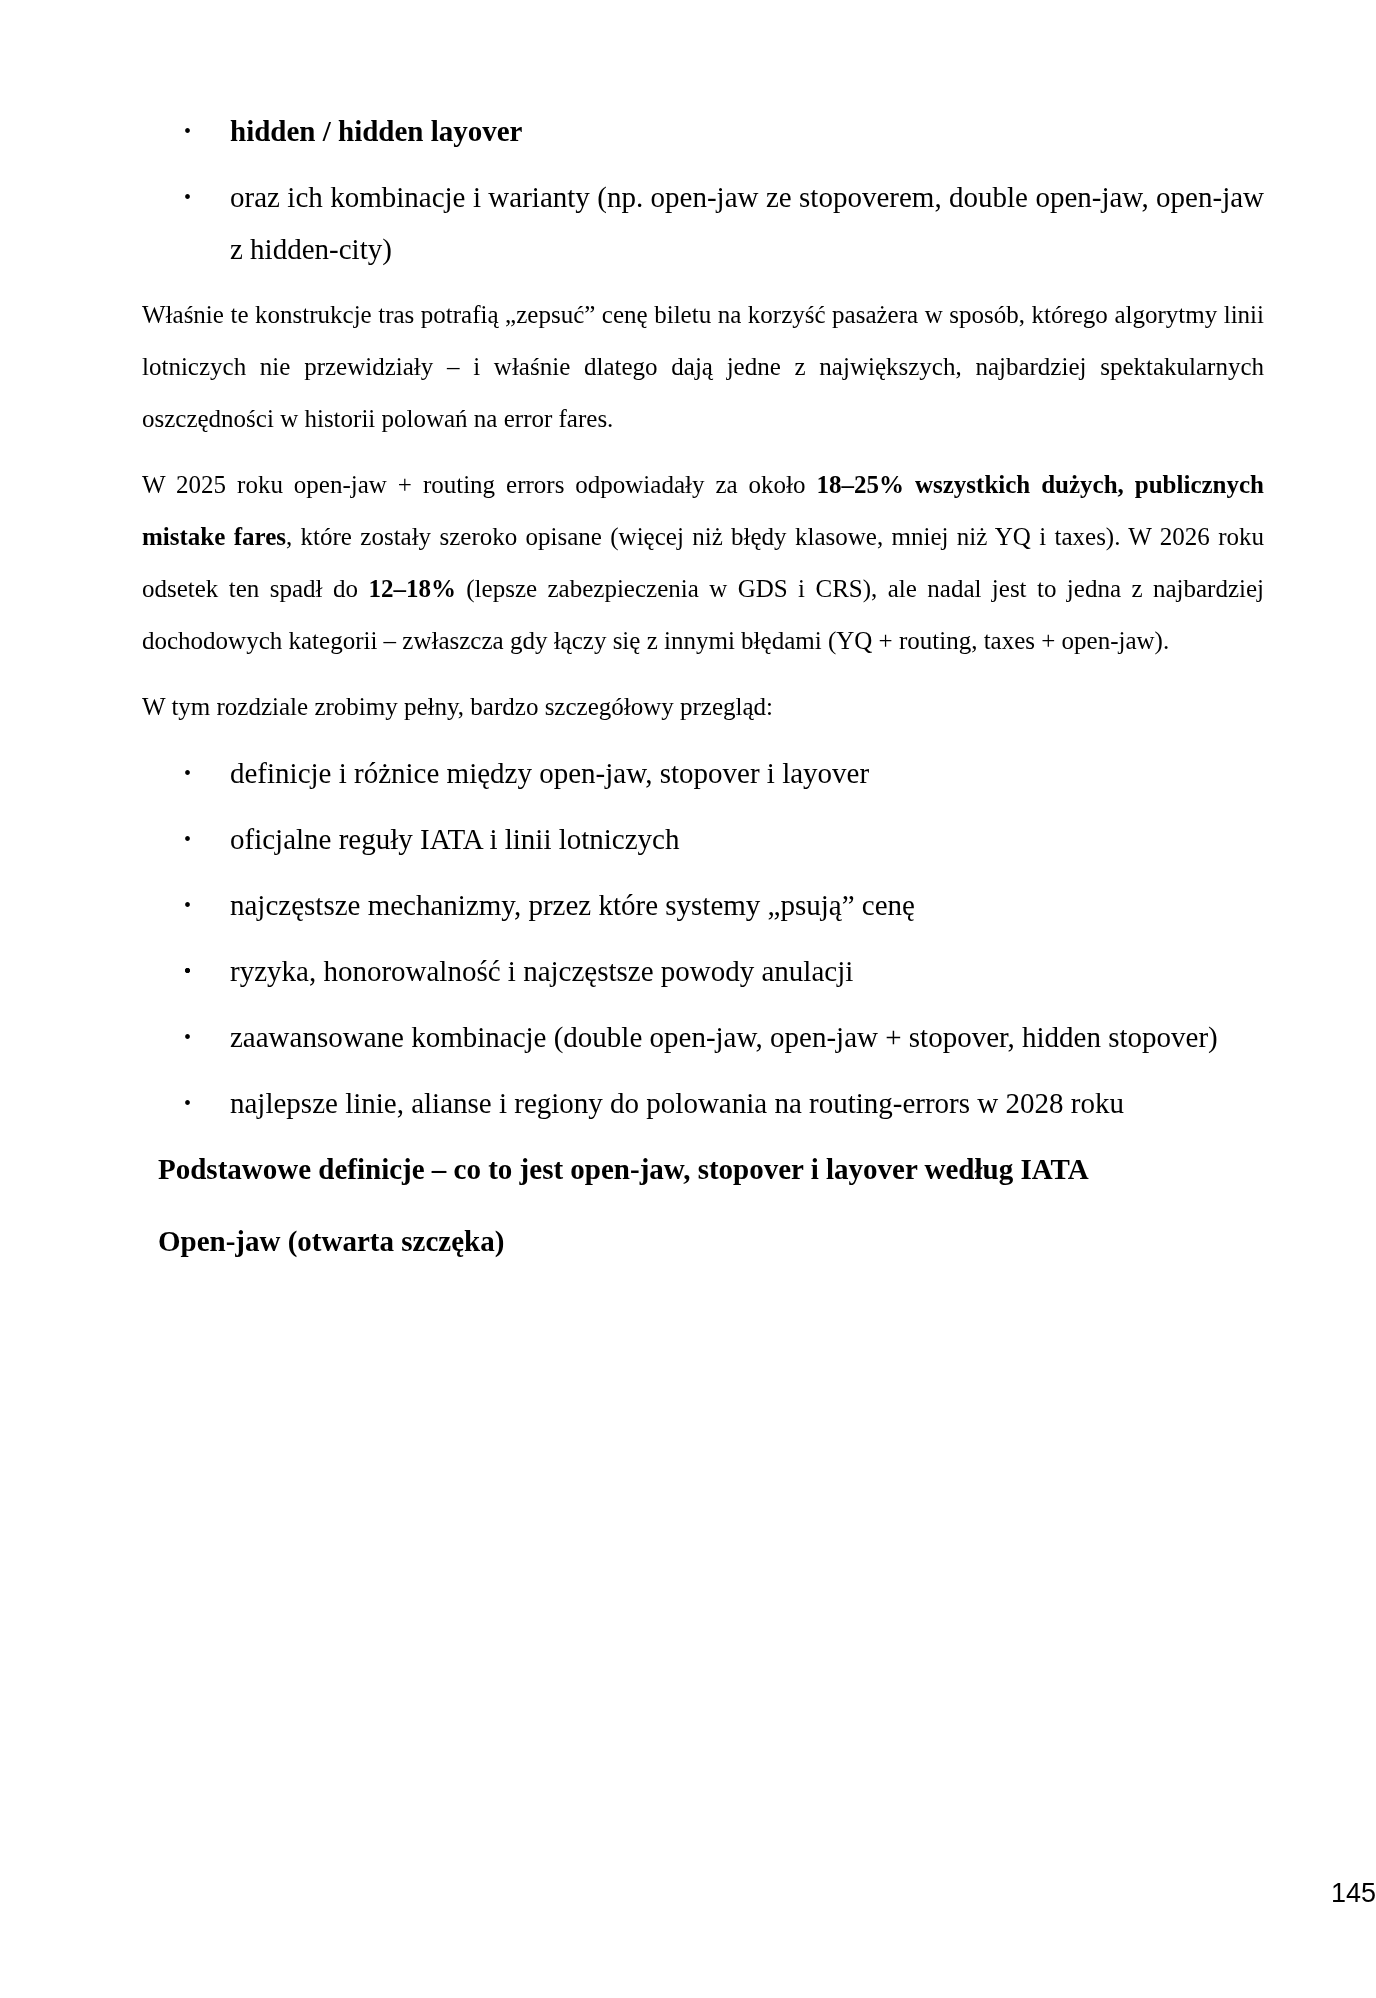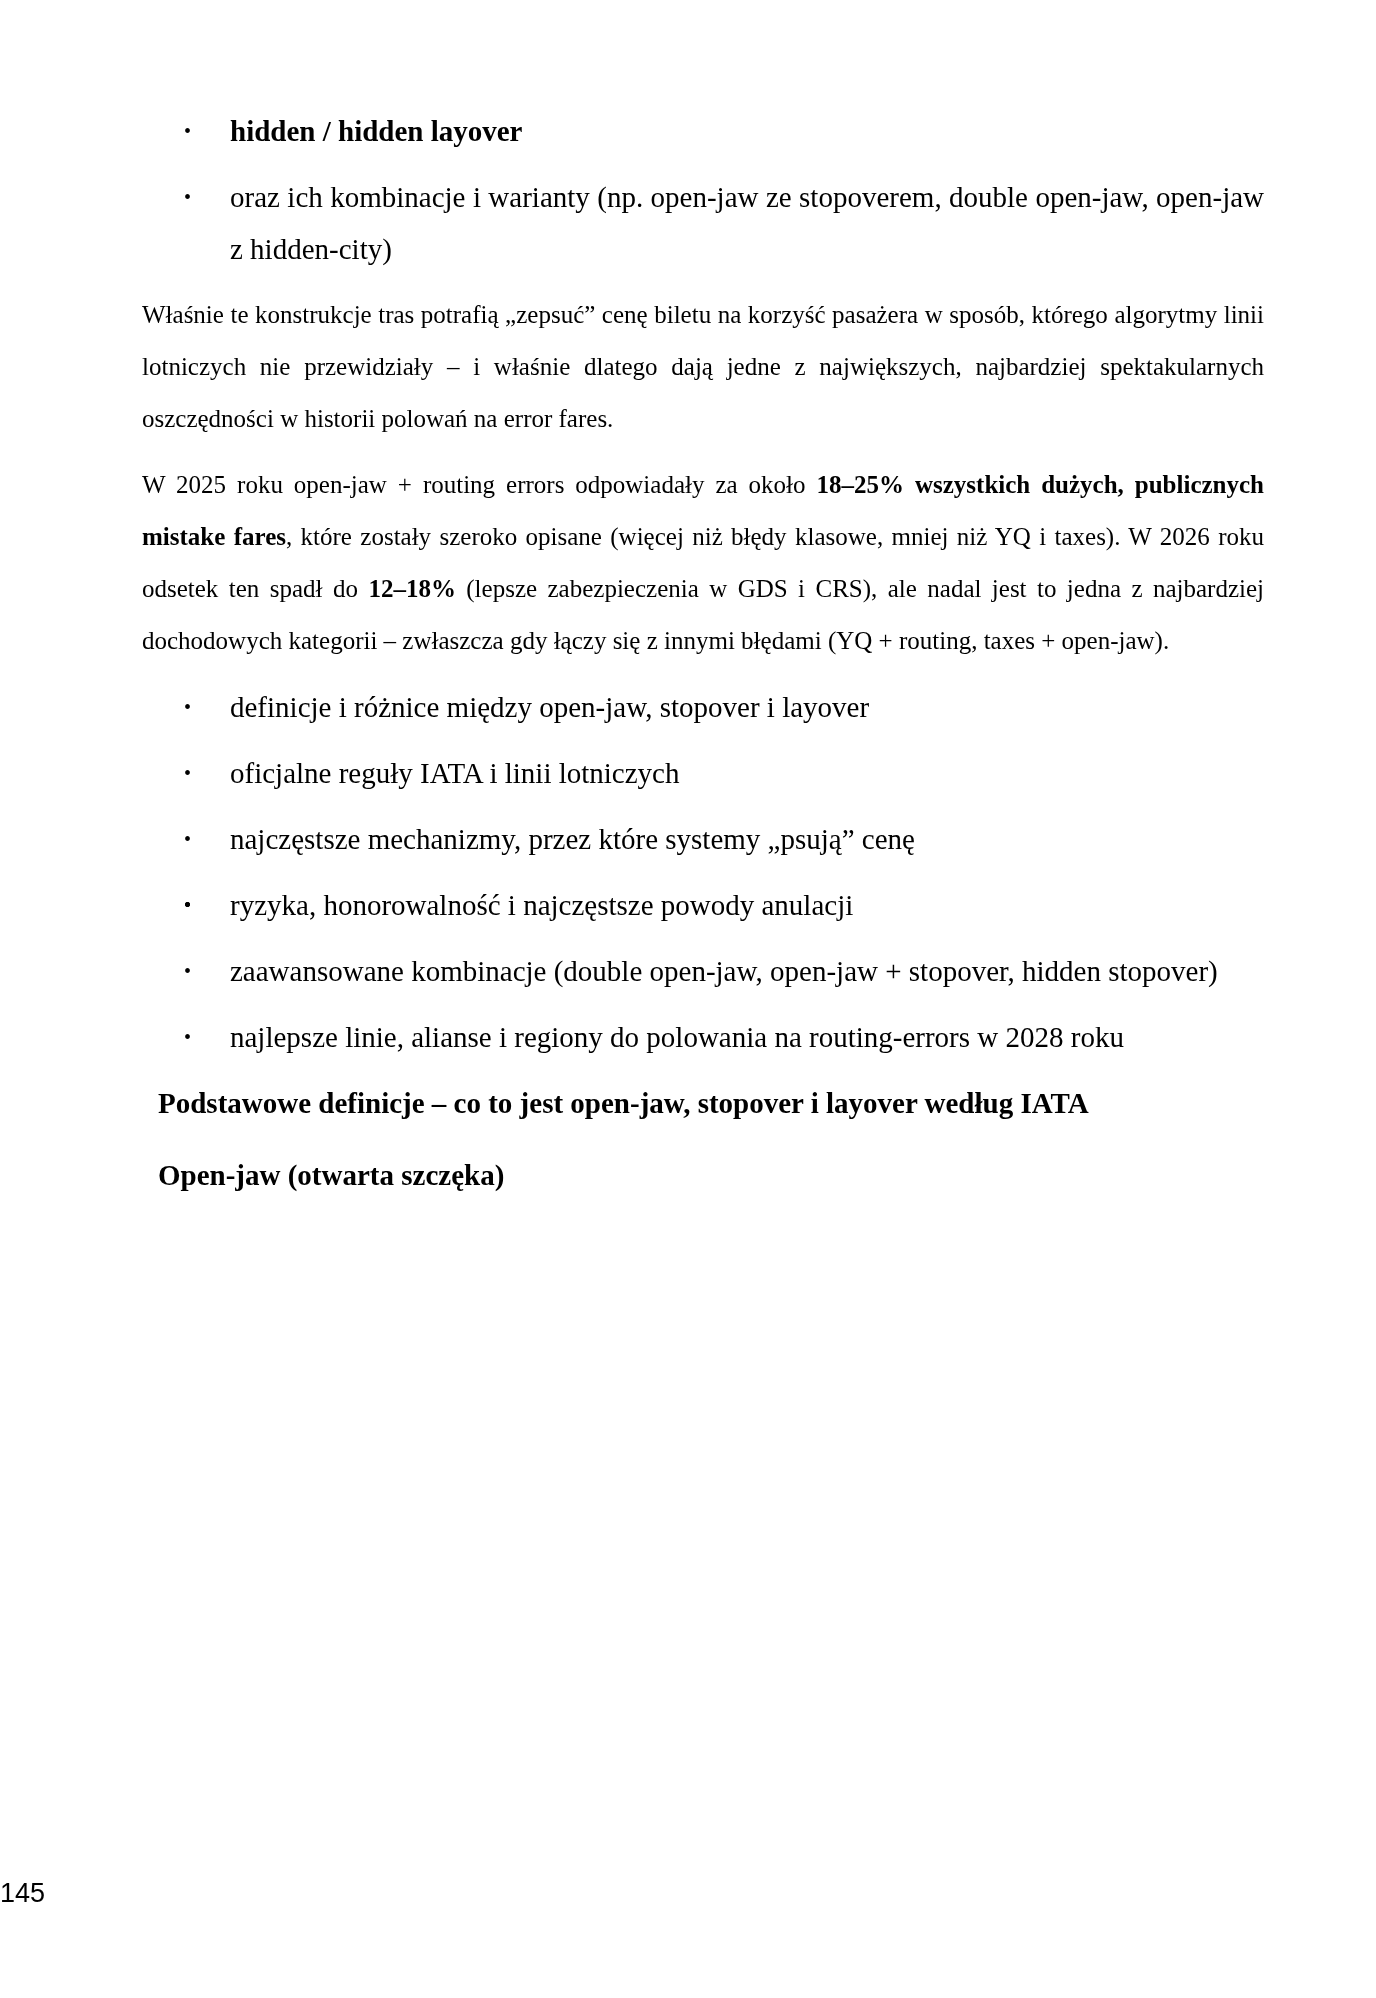--- a/index.html
+++ b/index.html
@@ -55,21 +55,21 @@
       font-size: 29px;
       line-height: 52px;
       font-weight: bold;
       margin: 0 0 20px 16px;
     }
     .page-number {
       position: absolute;
       left: 0;
       width: 1376px;
       top: 1878px;
-      text-align: left;
+      text-align: right;
       font-family: "Liberation Sans", "DejaVu Sans", sans-serif;
       font-size: 27px;
     }
   </style>
 </head>
 <body>
 
 <div class="page">
 
   <ul class="bullets">
@@ -80,20 +80,21 @@
     <li>
       <span class="bullet">•</span>
       <span>oraz ich kombinacje i warianty (np. open-jaw ze stopoverem, double open-jaw, open-jaw z hidden-city)</span>
     </li>
   </ul>
 
   <p class="p para">Właśnie te konstrukcje tras potrafią „zepsuć” cenę biletu na korzyść pasażera w sposób, którego algorytmy linii lotniczych nie przewidziały – i właśnie dlatego dają jedne z największych, najbardziej spektakularnych oszczędności w historii polowań na error fares.</p>
 
   <p class="p para"><span>W 2025 roku open-jaw + routing errors odpowiadały za około </span><span class="bold">18–25% wszystkich dużych, publicznych mistake fares</span><span>, które zostały szeroko opisane (więcej niż błędy klasowe, mniej niż YQ i taxes). W 2026 roku odsetek ten spadł do </span><span class="bold">12–18%</span><span> (lepsze zabezpieczenia w GDS i CRS), ale nadal jest to jedna z najbardziej dochodowych kategorii – zwłaszcza gdy łączy się z innymi błędami (YQ + routing, taxes + open-jaw).</span></p>
 
+  <p class="p para">W tym rozdziale zrobimy pełny, bardzo szczegółowy przegląd:</p>
 
   <ul class="bullets">
     <li>
       <span class="bullet">•</span>
       <span>definicje i różnice między open-jaw, stopover i layover</span>
     </li>
     <li>
       <span class="bullet">•</span>
       <span>oficjalne reguły IATA i linii lotniczych</span>
     </li>

